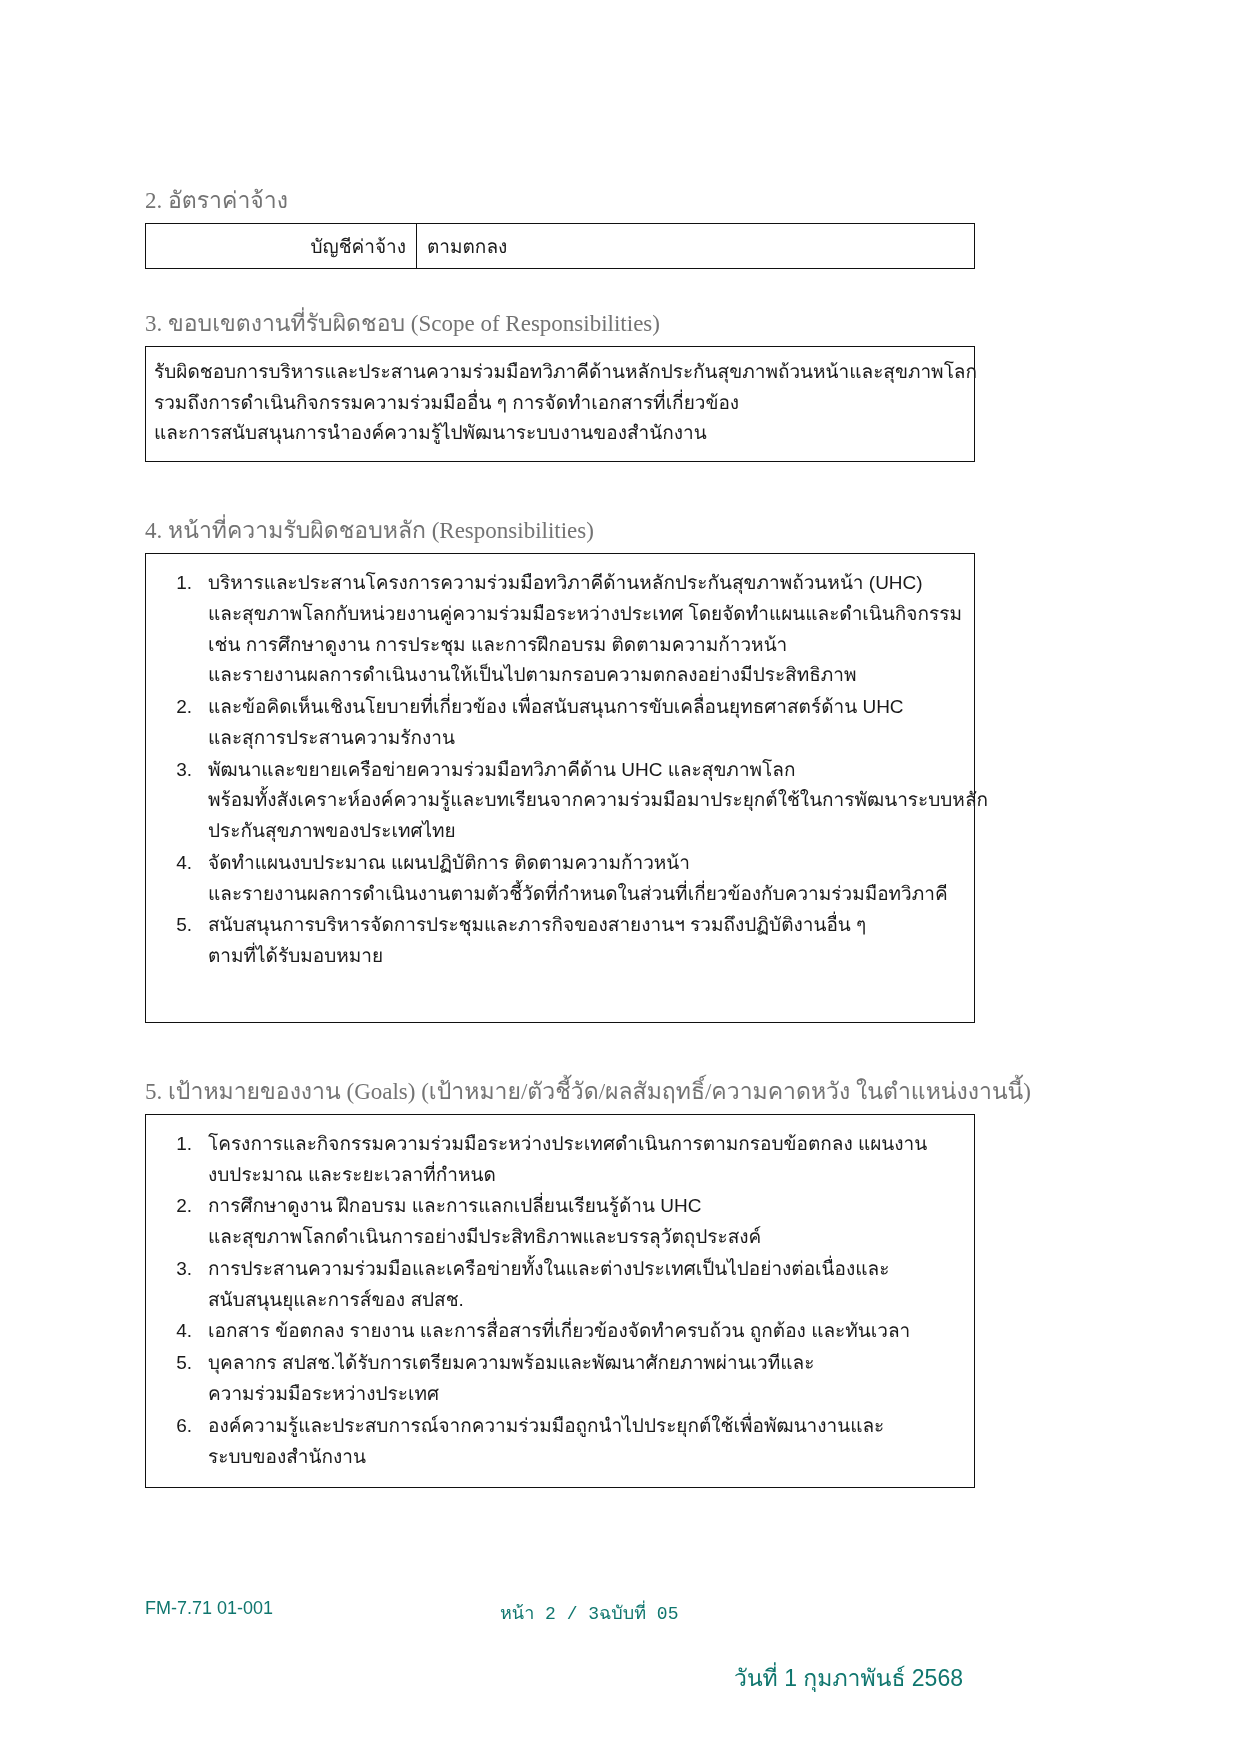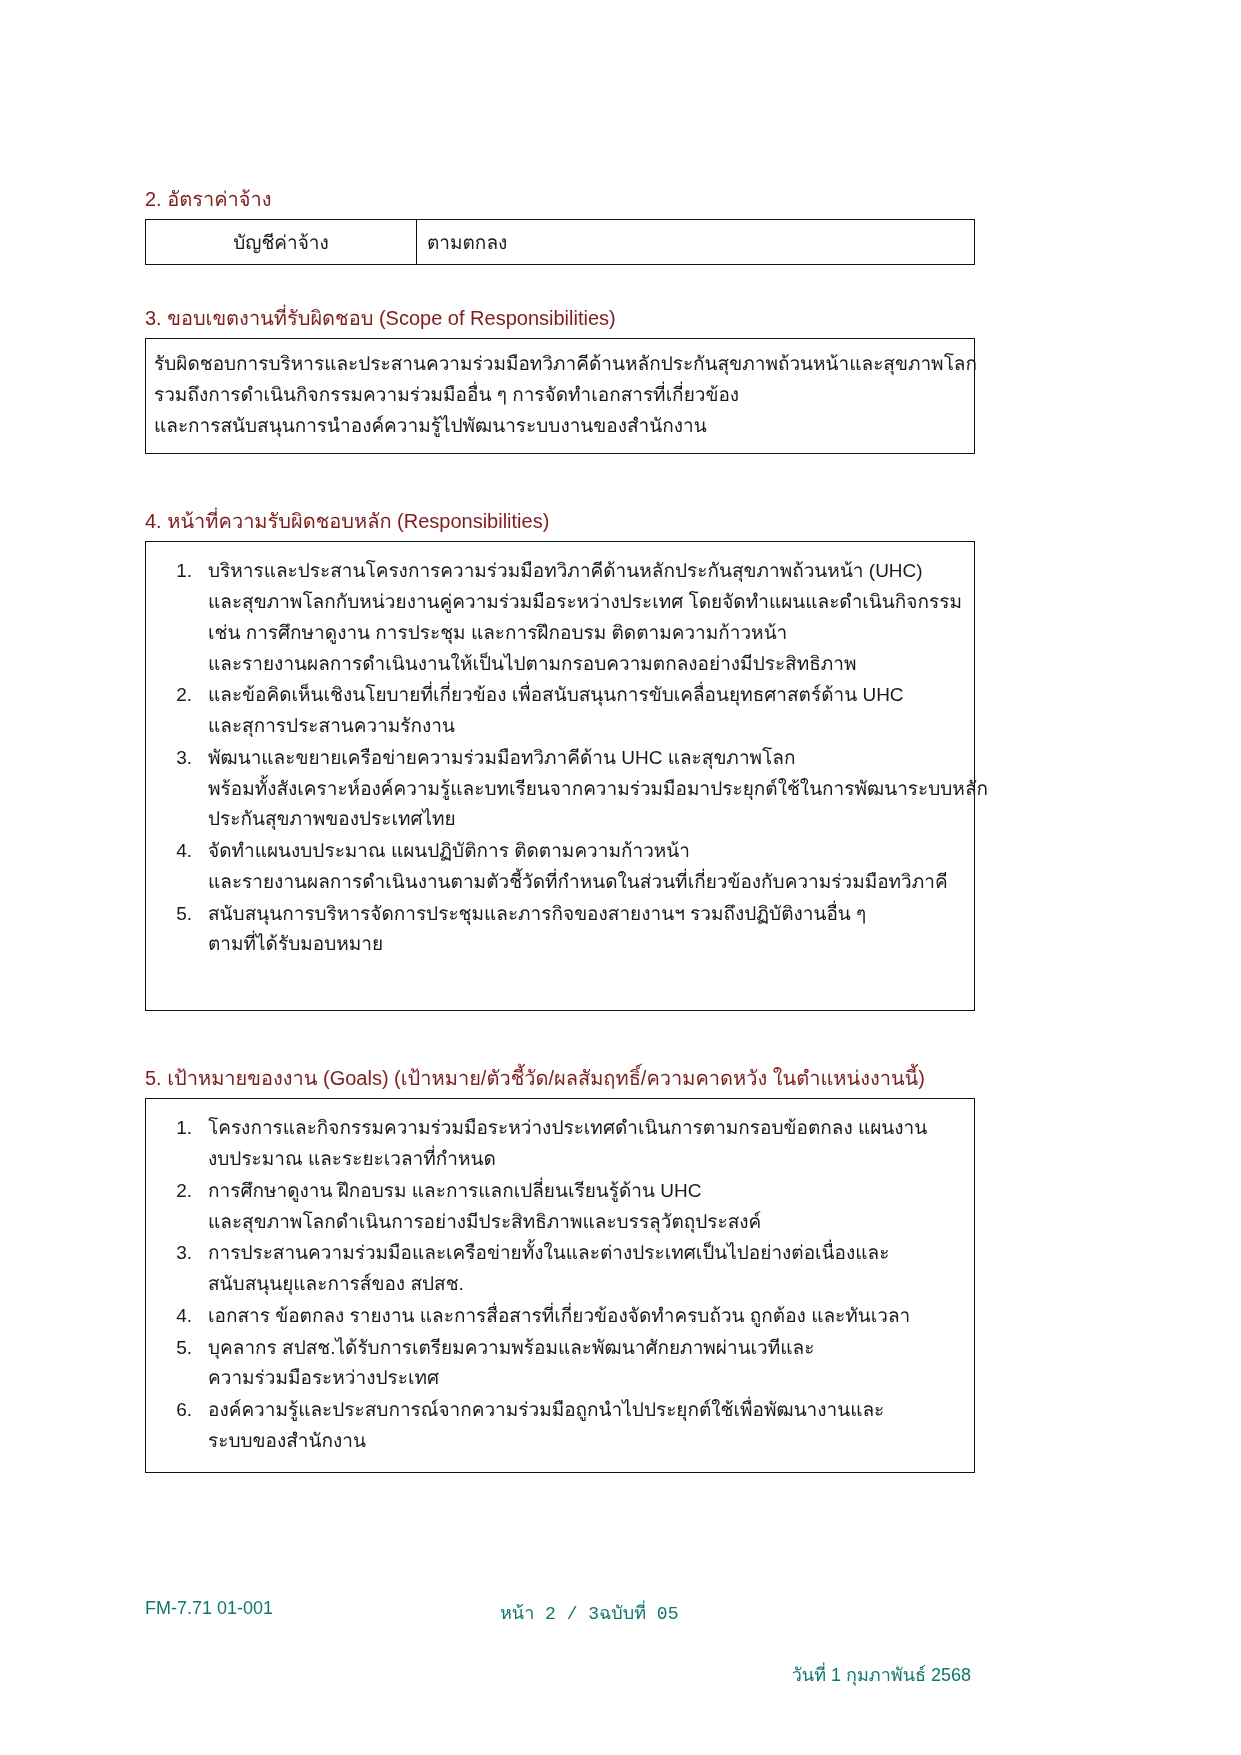--- a/index.html
+++ b/index.html
@@ -26,25 +26,26 @@
 
   .content {
     position: absolute;
     left: 145px;
     top: 186px;
     width: 830px;
   }
 
   
   .sec-head {
-    font-size: 20px;
+    font-size: 23px;
     line-height: 1.3;
-    color: #7f1d1d;
+    color: #737373;
     margin: 0 0 7px 0;
     white-space: nowrap;
+    font-family: Liberation Serif, serif;
   }
   .sec-head .num {
     display: inline-block;
     min-width: 14px;
   }
   .sec-head-indent {
     padding-left: 0;
   }
 
   
@@ -62,21 +63,21 @@
   }
   .rate-table td {
     border: 1.6px solid #111;
     height: 40px;
     font-size: 19px;
     padding: 2px 10px;
     vertical-align: middle;
   }
   .rate-table td.label {
     width: 250px;
-    text-align: center;
+    text-align: right;
   }
   .rate-table td.value {
     text-align: left;
   }
 
   
   .scope-box {
     padding: 10px 14px 12px 8px;
   }
   .scope-line {
@@ -144,24 +145,24 @@
   }
   .footer-page {
     position: absolute;
     left: 355px;
     top: 0;
     white-space: nowrap;
     font-family: Liberation Mono, monospace;
   }
   .footer-date {
     position: absolute;
-    right: 4px;
+    right: 12px;
     top: 62px;
     white-space: nowrap;
-    font-size: 18px;
+    font-size: 23px;
   }
 </style>
 </head>
 <body>
 
 <div class="page">
 
   <div class="content">
 
     <div class="sec-head">

